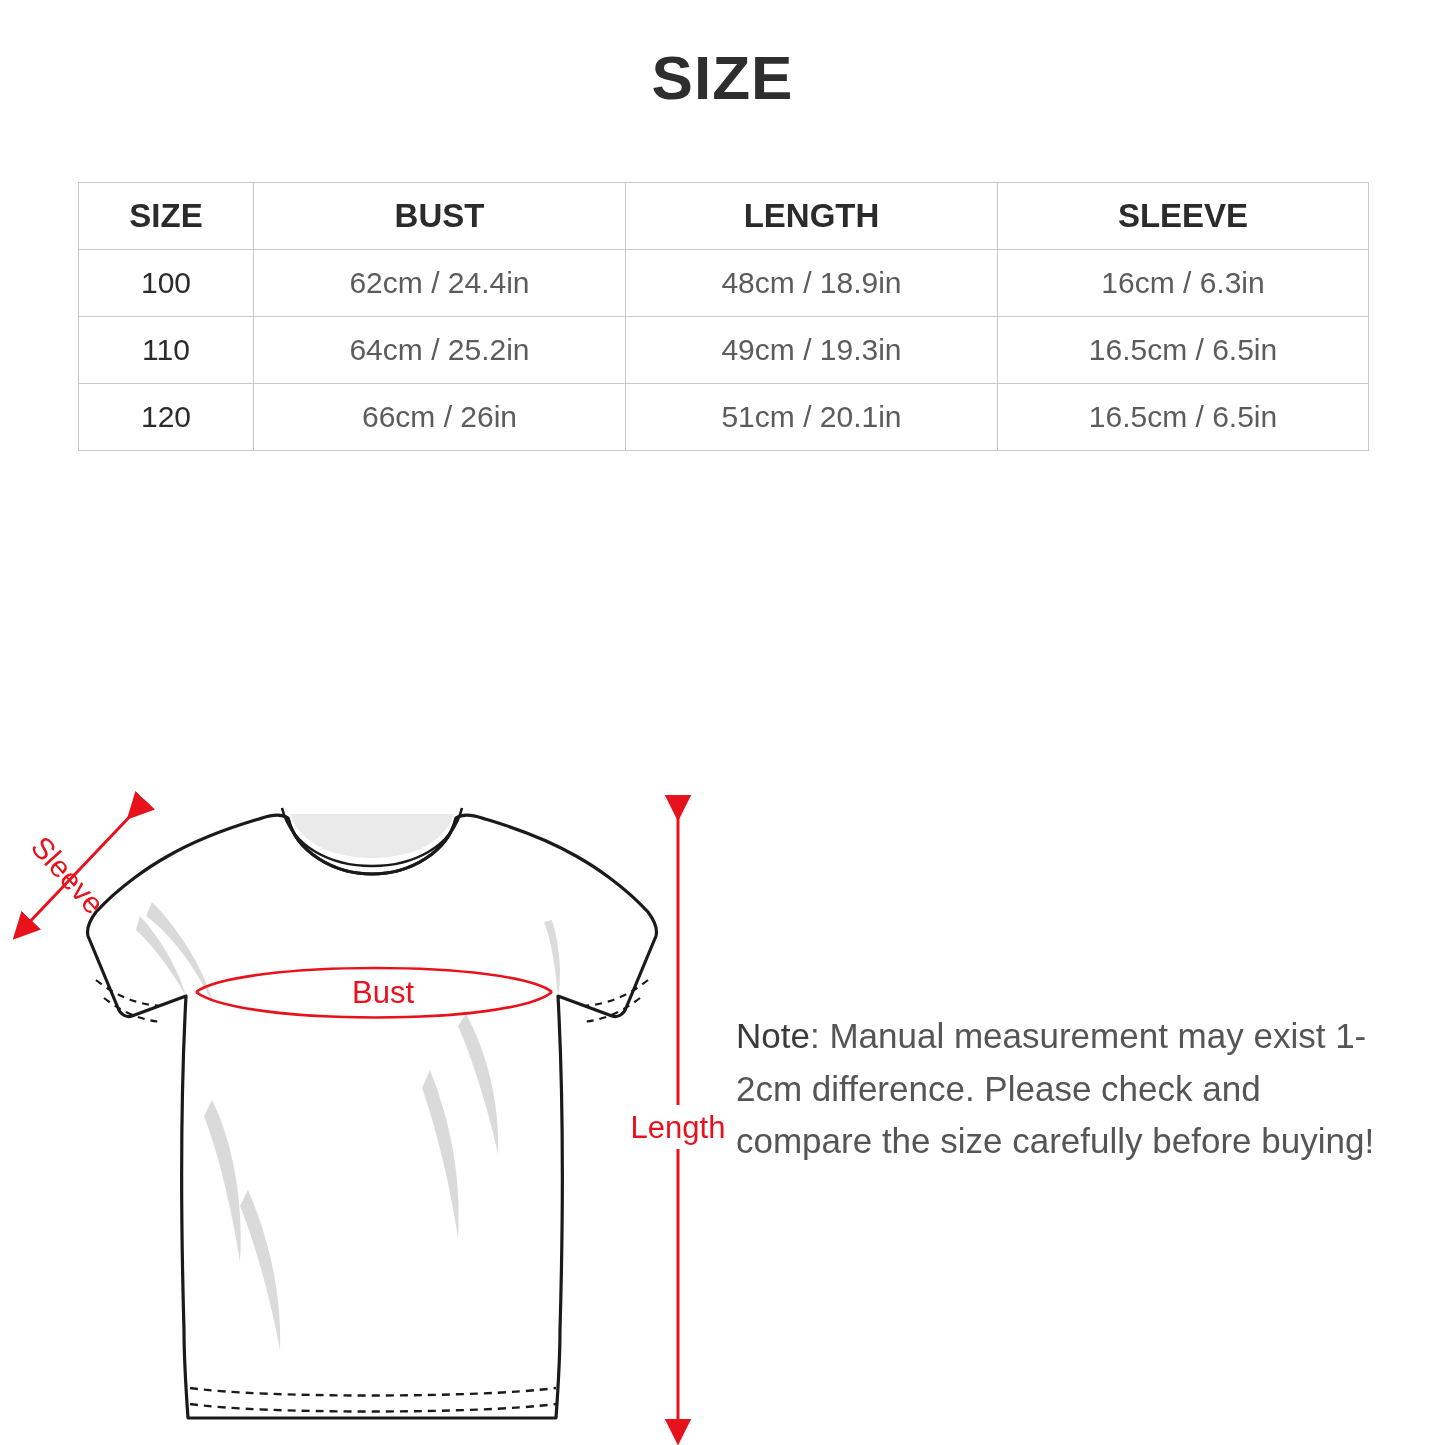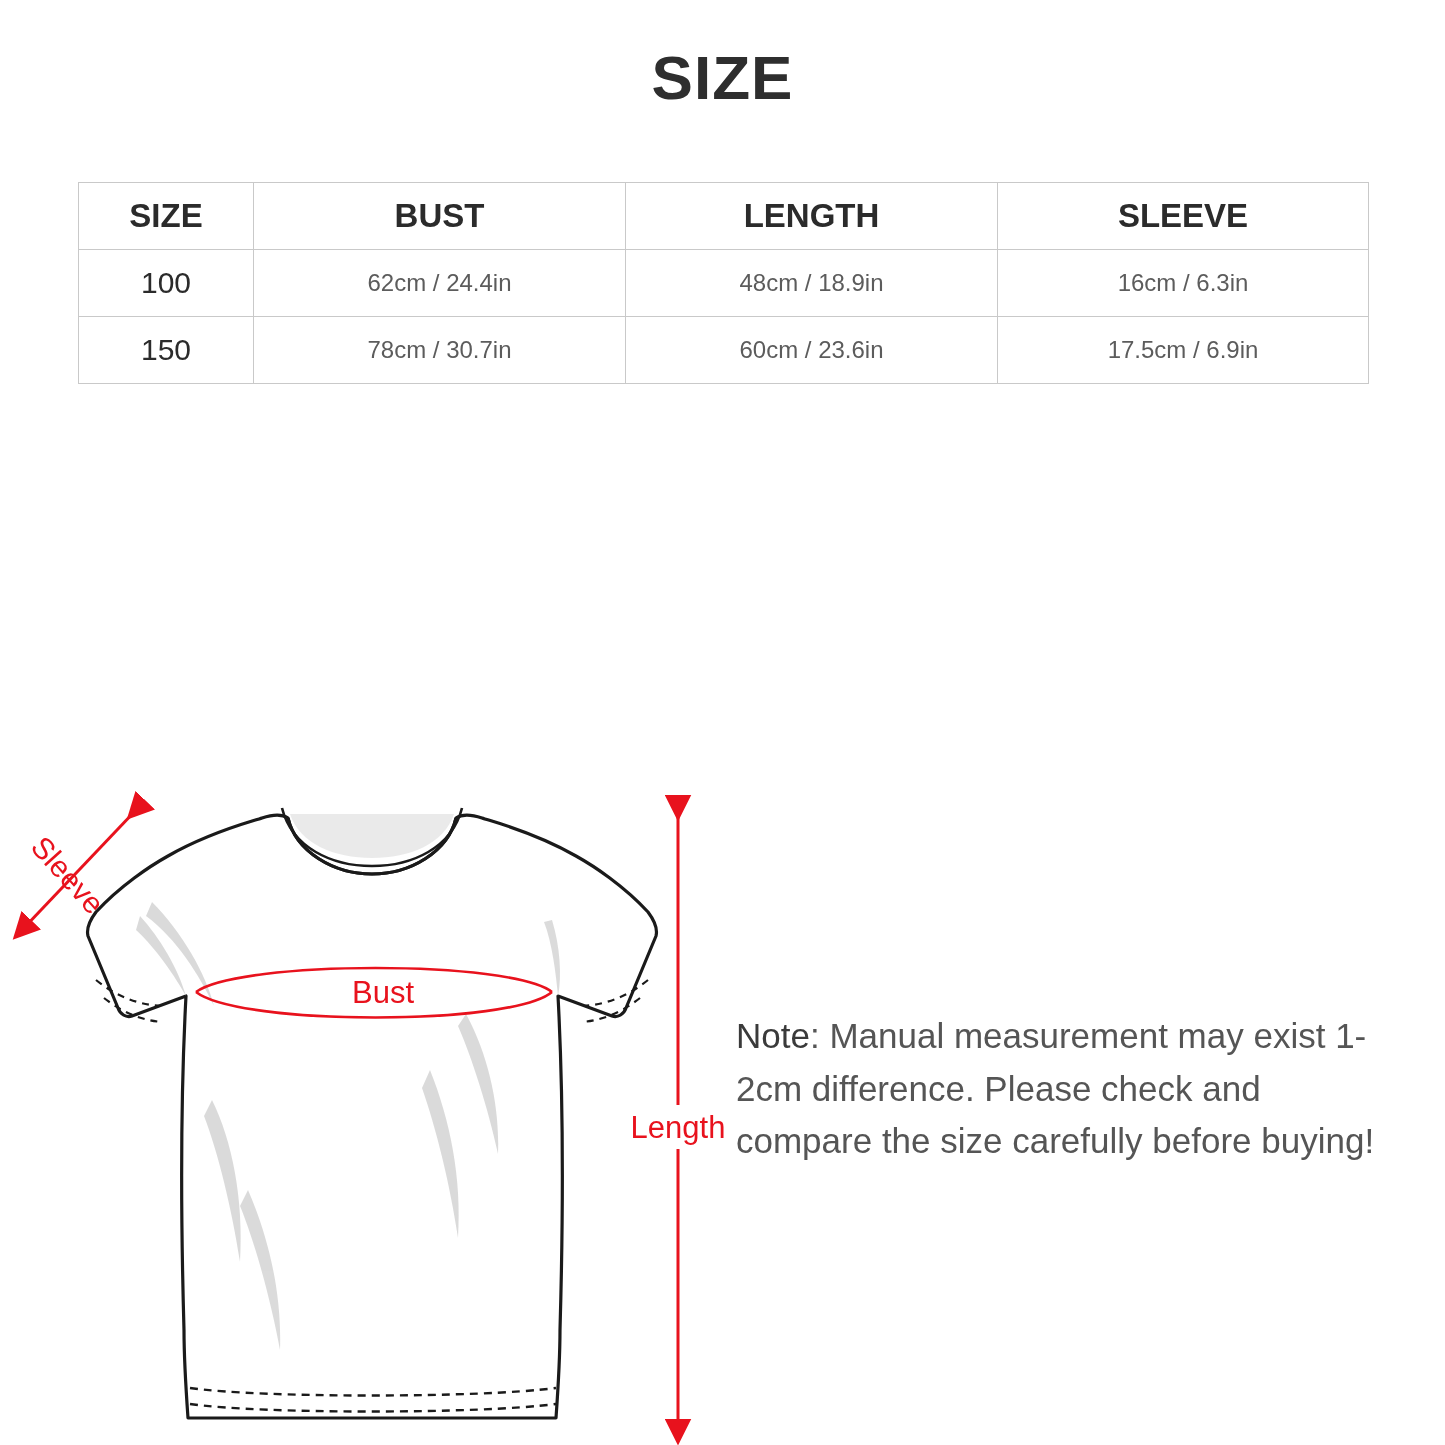--- a/index.html
+++ b/index.html
@@ -44,21 +44,21 @@
     vertical-align: middle;
   }
   table.size-table th {
     height: 64px;
     font-size: 33px;
     font-weight: bold;
     color: #2b2b2b;
   }
   table.size-table td {
     height: 64px;
-    font-size: 24px;
+    font-size: 30px;
     color: #5c5c5c;
     font-weight: normal;
   }
   table.size-table td.size-cell {
     font-weight: normal;
     color: #2b2b2b;
     font-size: 30px;
   }
   .figure {
     position: absolute;
@@ -103,24 +103,30 @@
       </tr>
     </thead>
     <tbody>
       <tr>
         <td class="size-cell">100</td>
         <td>62cm / 24.4in</td>
         <td>48cm / 18.9in</td>
         <td>16cm / 6.3in</td>
       </tr>
       <tr>
-        <td class="size-cell">150</td>
-        <td>78cm / 30.7in</td>
-        <td>60cm / 23.6in</td>
-        <td>17.5cm / 6.9in</td>
+        <td class="size-cell">110</td>
+        <td>64cm / 25.2in</td>
+        <td>49cm / 19.3in</td>
+        <td>16.5cm / 6.5in</td>
+      </tr>
+      <tr>
+        <td class="size-cell">120</td>
+        <td>66cm / 26in</td>
+        <td>51cm / 20.1in</td>
+        <td>16.5cm / 6.5in</td>
       </tr>
     </tbody>
   </table>
 </div>
 
 <div class="figure">
   <svg width="740" height="675" viewBox="0 0 740 675">
     <defs>
       <marker id="arrHead" markerWidth="9" markerHeight="9" refX="4.5" refY="4.5" orient="auto">
         <path d="M0,0 L9,4.5 L0,9 z" fill="#e8121d"></path>

